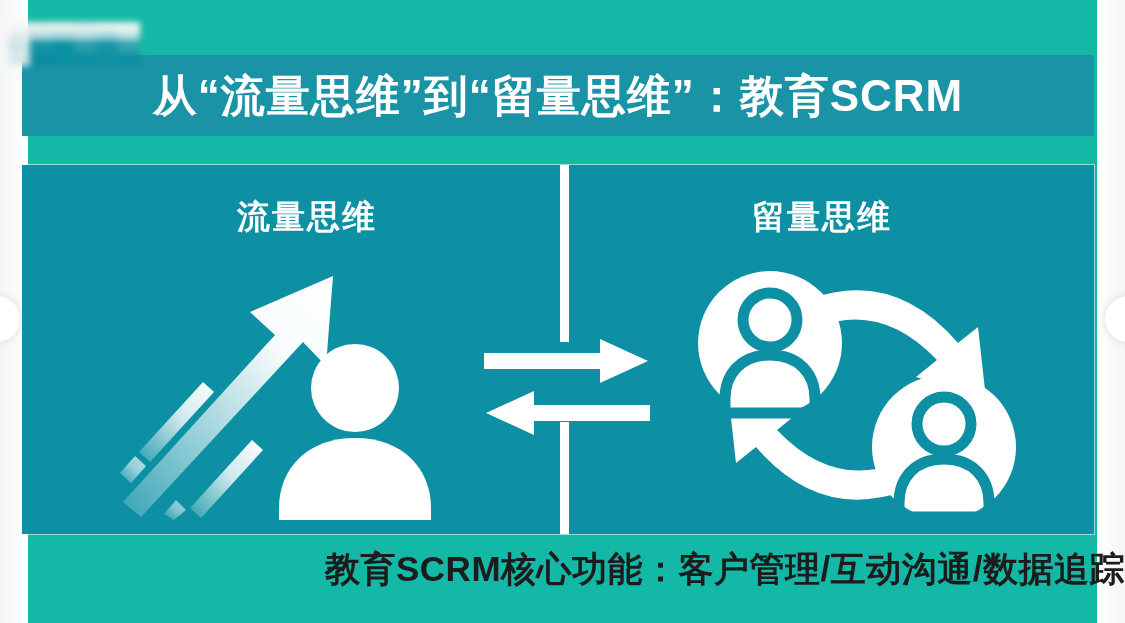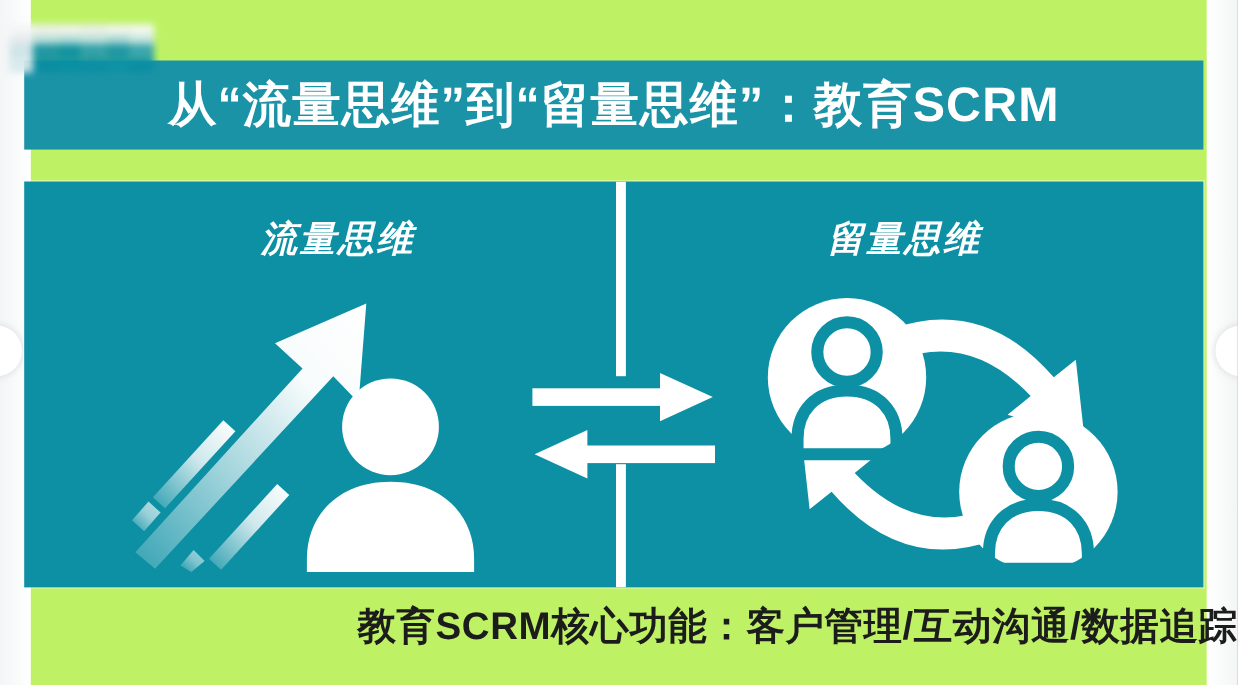--- a/index.html
+++ b/index.html
@@ -11,21 +11,21 @@
     width: 1125px;
     height: 623px;
     font-family: "Liberation Sans", "DejaVu Sans", sans-serif;
     overflow: hidden;
   }
 
   #slide {
     position: relative;
     width: 1125px;
     height: 623px;
-    background: #bef264;
+    background: #14b8a6;
     overflow: hidden;
   }
 
   
   .page-edge {
     position: absolute;
     top: 0;
     width: 28px;
     height: 623px;
     background: linear-gradient(90deg,#f4f5f6 0%, #fafbfb 60%, #ffffff 100%);
@@ -110,21 +110,20 @@
   
   .col-heading {
     position: absolute;
     top: 30px;
     width: 420px;
     text-align: center;
     color: #ffffff;
     font-size: 33px;
     font-weight: bold;
     letter-spacing: 2px;
-    font-style: italic;
   }
   .col-heading.left  { left: 75px;  }
   .col-heading.right { left: 590px; }
 
   
   .art {
     position: absolute;
   }
   .art.left-art  { left: 95px;  top: 105px; width: 330px; height: 250px; }
   .art.center-art{ left: 460px; top: 170px; width: 170px; height: 110px; }

